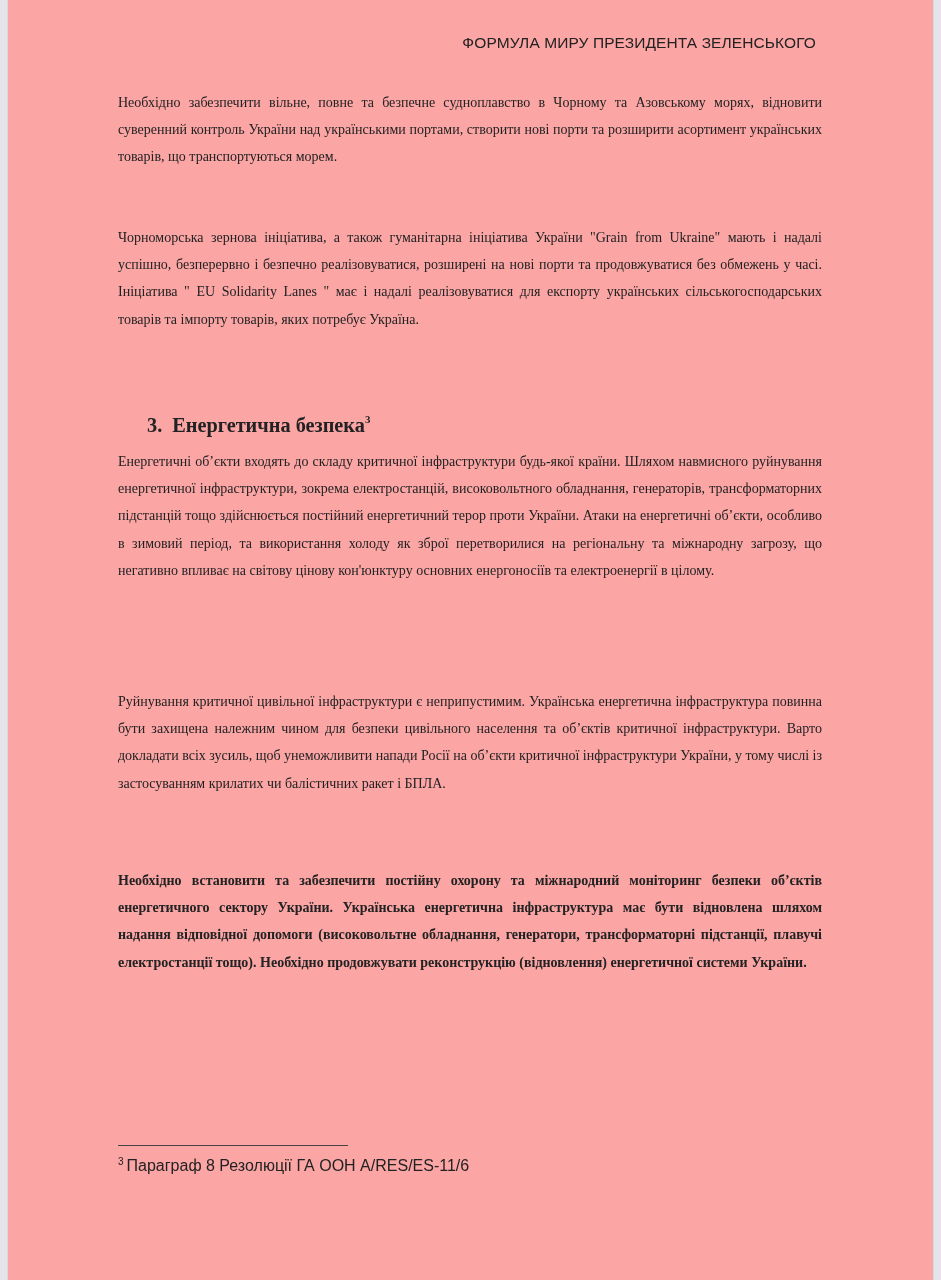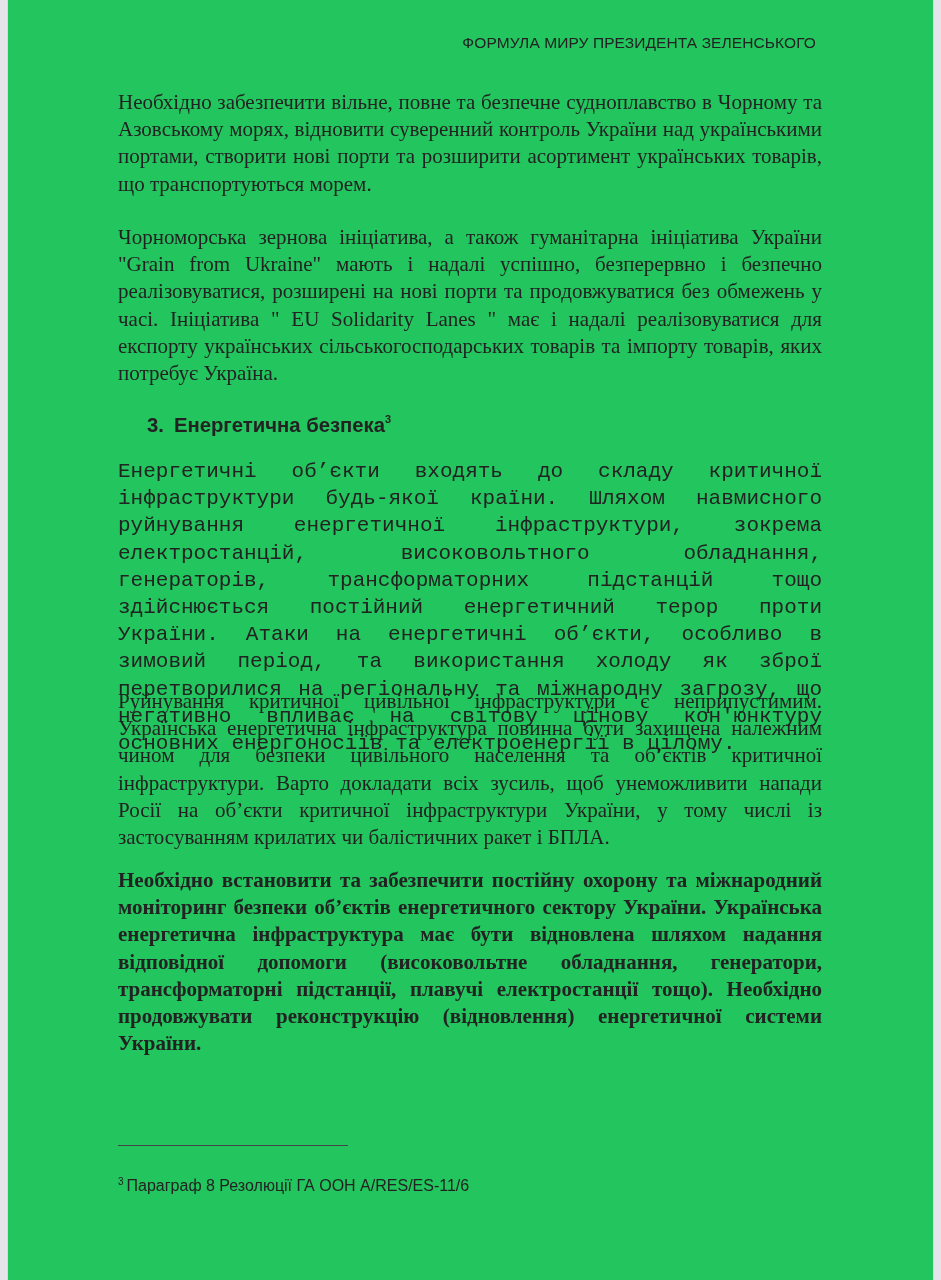--- a/index.html
+++ b/index.html
@@ -3,55 +3,55 @@
   <meta charset="utf-8">
   <style>
     html, body { margin: 0; padding: 0; }
     body {
       width: 941px; height: 1280px; overflow: hidden;
       background: #e4e4ea;
       position: relative;
     }
     .page {
       position: absolute; left: 7px; top: 0; width: 927px; height: 1280px;
-      background: #22c55e;
+      background: #fca5a5;
       box-shadow: inset 1px 0 0 #d8d8de, inset -1px 0 0 #d8d8de;
     }
     .running-header {
       position: absolute; right: 118px; top: 34px;
       font-family: "Liberation Sans", "DejaVu Sans", sans-serif;
       font-size: 15.5px; color: #222; letter-spacing: 0.1px;
     }
     .body-text {
       position: absolute; left: 111px; width: 704px;
       font-family: "Liberation Serif", "DejaVu Serif", serif;
-      font-size: 21px; line-height: 27.2px; color: #222;
+      font-size: 14px; line-height: 27.2px; color: #222;
       text-align: justify; margin: 0;
       text-align-last: left;
     }
     .p1 { top: 89px; }
     .p2 { top: 224px; }
-    .p3 { top: 458px; font-family: Liberation Mono, monospace; }
+    .p3 { top: 448px; }
     .p4 { top: 688px; }
     .p5 { top: 867px; font-weight: bold; }
     .section-heading {
       position: absolute; left: 140px; top: 414px;
-      font-family: Liberation Sans, sans-serif;
+      font-family: Liberation Serif, serif;
       font-weight: bold; font-size: 20.3px; color: #222; margin: 0;
     }
     .section-heading .num { margin-right: 10px; }
     .section-heading sup { font-size: 11px; vertical-align: 9px; line-height: 0; }
     .footnote-rule {
       position: absolute; left: 111px; top: 1145px; width: 230px; height: 0;
       border-top: 1.5px solid #444;
     }
     .footnote {
       position: absolute; left: 111px; top: 1157px;
       font-family: "Liberation Sans", "DejaVu Sans", sans-serif;
-      font-size: 16px; color: #222; margin-top: 20px;
+      font-size: 16px; color: #222;
     }
     .footnote sup { font-size: 10px; vertical-align: 6px; line-height: 0; margin-right: 3px; }
   </style>
 </head>
 <body>
 
 <div class="page">
   <div class="running-header">ФОРМУЛА МИРУ ПРЕЗИДЕНТА ЗЕЛЕНСЬКОГО</div>
 
   <p class="body-text p1">Необхідно забезпечити вільне, повне та безпечне судноплавство в Чорному та Азовському морях, відновити суверенний контроль України над українськими портами, створити нові порти та розширити асортимент українських товарів, що транспортуються морем.</p>

